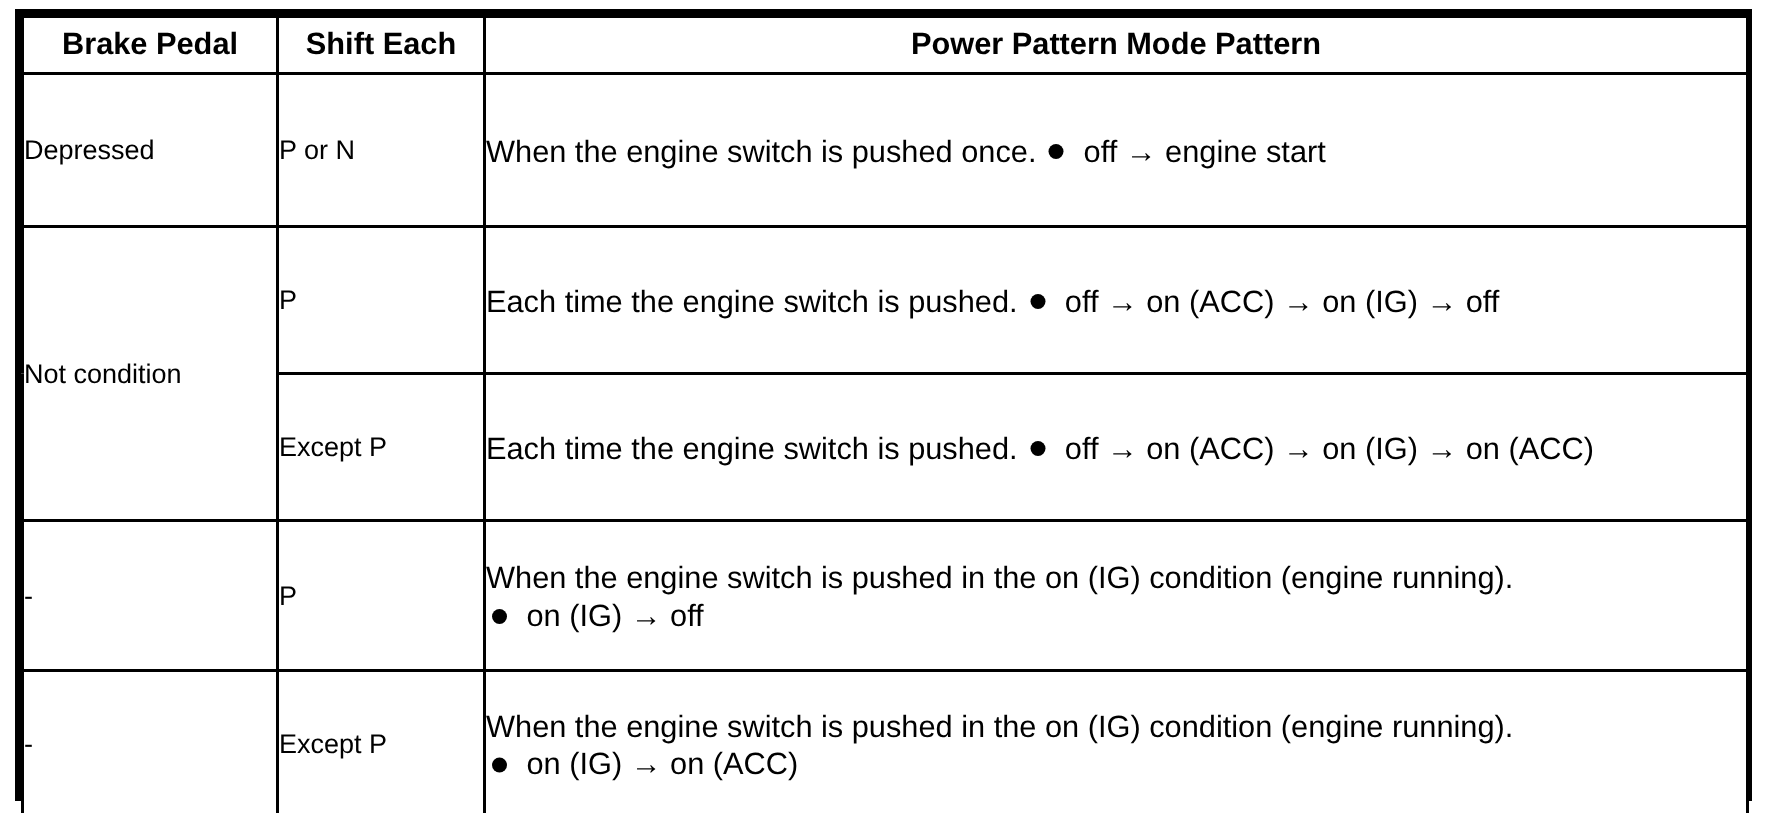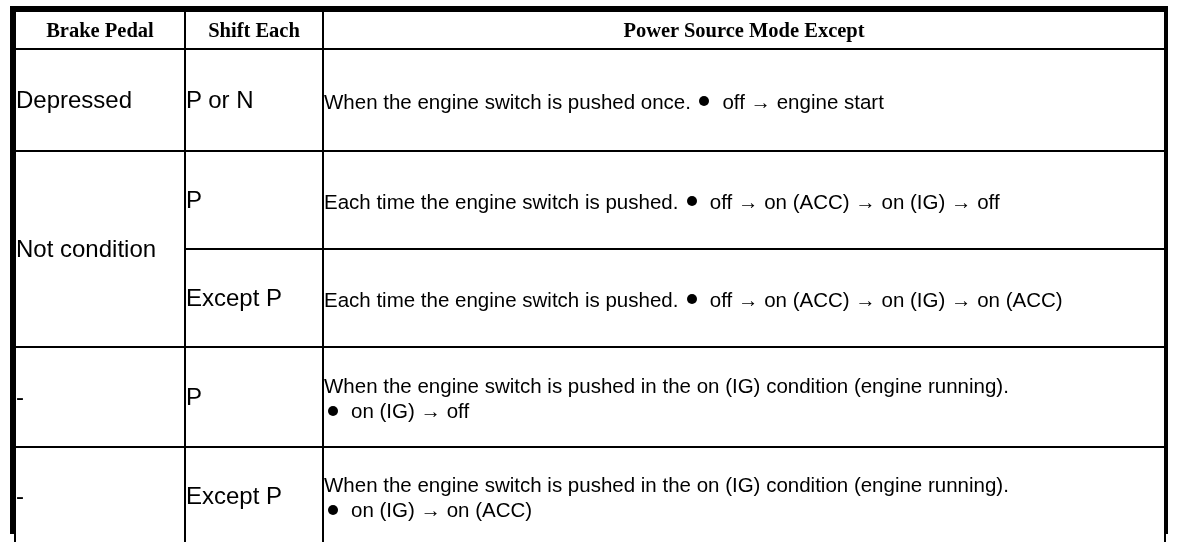--- a/index.html
+++ b/index.html
@@ -56,26 +56,25 @@
 
   
   tr.head th {
     height: 36px;
     font-weight: bold;
     font-size: 20.5px;
     text-align: center;
     vertical-align: middle;
     letter-spacing: 0px;
     white-space: nowrap;
-    font-family: Liberation Serif, serif;
   }
 
   
   td.colA, td.colB {
-    font-size: 24px;
+    font-size: 18px;
     text-align: left;
     vertical-align: middle;
     padding-left: 7px;
     white-space: nowrap;
   }
 
   
   td.colC {
     padding: 0 4px 0 5px;
     vertical-align: middle;
@@ -134,21 +133,21 @@
     <table class="spec">
       <colgroup>
         <col class="c1">
           <col class="c2">
           <col class="c3">
       </colgroup>
       <thead>
         <tr class="head">
           <th>Brake Pedal</th>
           <th>Shift Each</th>
-          <th>Power Source Mode Except</th>
+          <th>Power Pattern Mode Pattern</th>
         </tr>
       </thead>
       <tbody>
 
         <tr class="r1">
           <td class="colA" rowspan="1">Depressed</td>
           <td class="colB">P or N</td>
           <td class="colC">
             <span class="cellbox">
               <span class="lead">When the engine switch is pushed once.</span>

